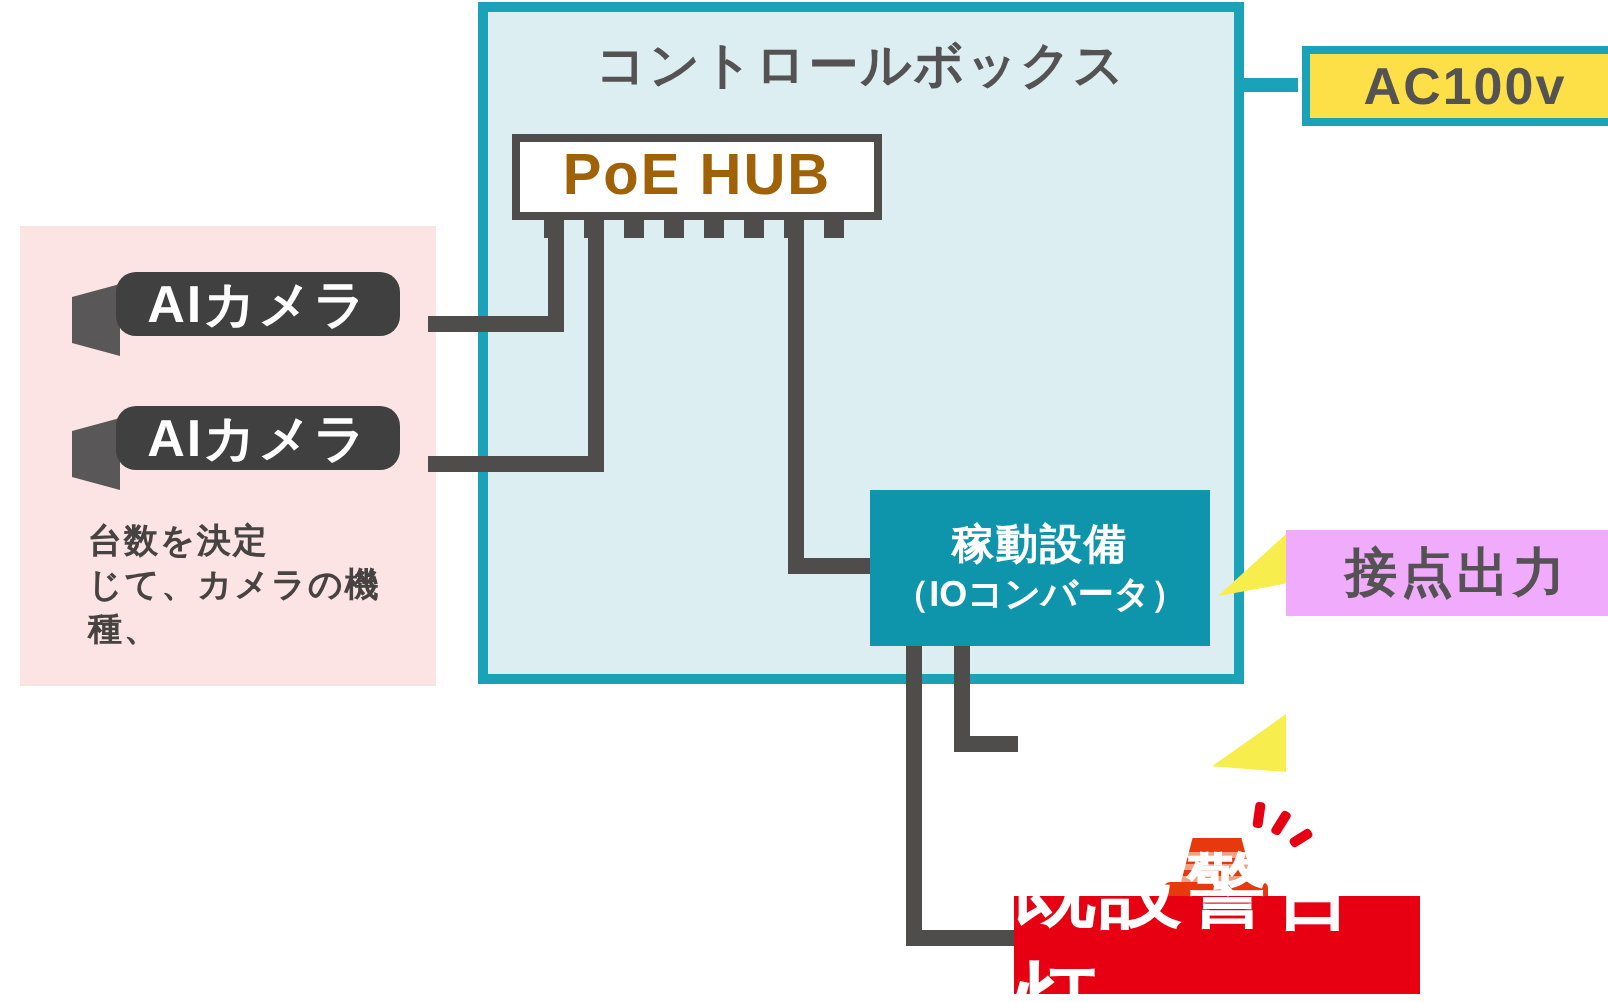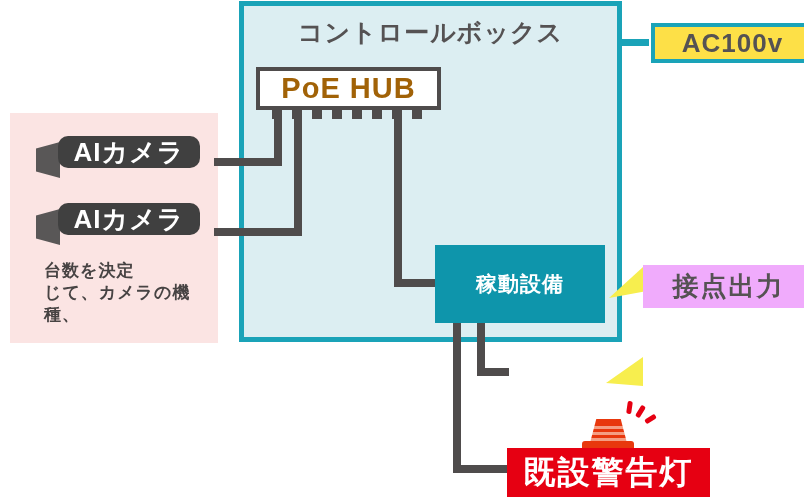--- a/index.html
+++ b/index.html
@@ -60,21 +60,21 @@
   .beacon-dome{left:580px;top:419px;width:37px;height:24px;
     clip-path:polygon(17% 0,83% 0,100% 100%,0 100%);
     background:linear-gradient(#e8380d 0 7px,#f49e83 7px 10px,#e8380d 10px 13px,#f49e83 13px 16px,#e8380d 16px 19px,#f49e83 19px 22px,#e8380d 22px 24px);}
   .ray{background:#e60012;border-radius:2px;width:5px;}
   .ray1{left:617px;top:401px;height:13px;transform:rotate(8deg);}
   .ray2{left:628px;top:405px;height:13px;transform:rotate(32deg);}
   .ray3{left:638px;top:413px;height:12px;transform:rotate(58deg);}
 
   
   .warning-box{left:497px;top:448px;width:203px;height:49px;background:#e60012;
-    display:flex;align-items:center;justify-content:center;color:#ffffff;font-size:32px;letter-spacing:2px;}
+    display:flex;align-items:center;justify-content:center;color:#ffffff;font-size:41px;letter-spacing:2px;}
 </style>
 </head>
 <body>
 
 <div id="canvas">
 
   <div class="abs control-box"></div>
 
   <div class="abs pink-box"></div>
 
@@ -102,20 +102,21 @@
 
   <div class="abs cam-note">
     <div class="indent">台数を決定</div>
     <div class="indent">じて、カメラの機種、</div>
   </div>
 
   <div class="abs ac-box">AC100v</div>
 
   <div class="abs controller-box">
     <div class="l1">稼動設備</div>
+    <div class="l2">（IOコンバータ）</div>
   </div>
 
   <div class="abs contact-tail"></div>
   <div class="abs callout contact-box">接点出力</div>
 
 
   <div class="abs emergency-tail"></div>
 
   <div class="abs ray ray1"></div>
   <div class="abs ray ray2"></div>

